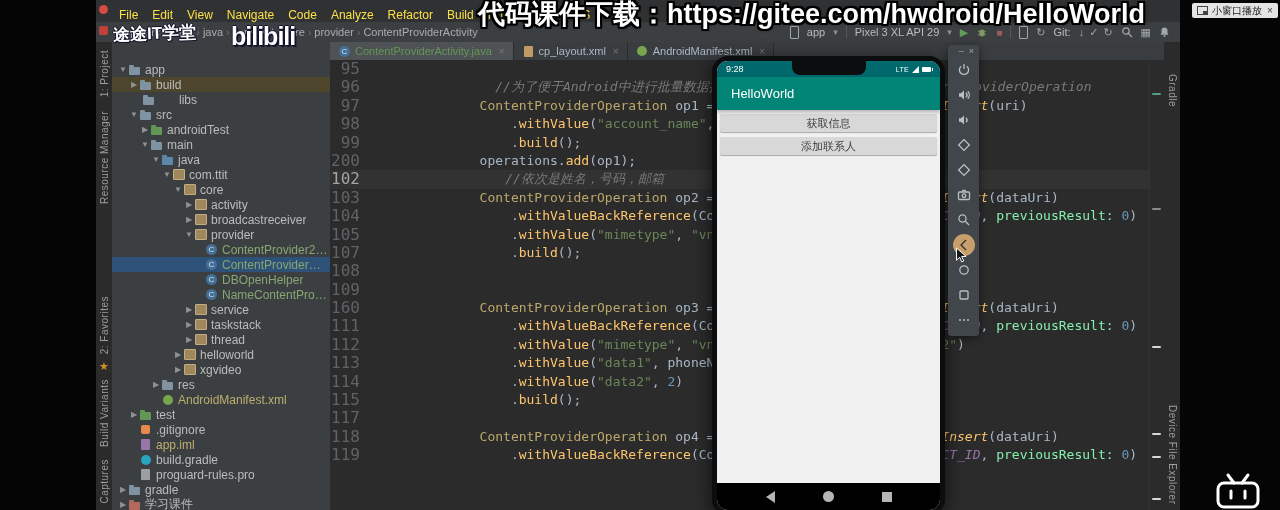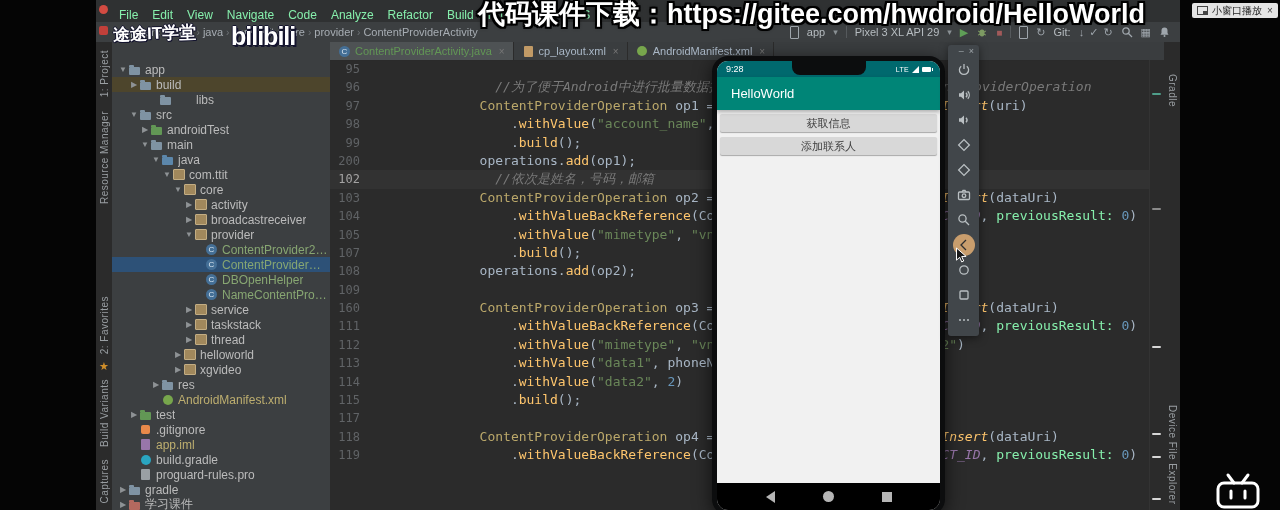--- a/index.html
+++ b/index.html
@@ -1,21 +1,21 @@
 <!DOCTYPE html>
 <html><head>
 <meta charset="utf-8">
 <style>
   html,body{margin:0;padding:0;background:#000;}
   #stage{position:relative;width:1280px;height:510px;background:#050505;overflow:hidden;
          font-family:"Liberation Sans",sans-serif;-webkit-font-smoothing:antialiased;}
   
   #ide{position:absolute;left:96px;top:0;width:1084px;height:510px;background:#2b2b2b;}
   #menubar{height:22px;background:#2f3132;display:flex;align-items:center;padding-left:16px;}
-  .menu-item{padding:0 7px;font-size:12px;color:#86efac;line-height:22px;margin-top:7px;}
+  .menu-item{padding:0 7px;font-size:12px;color:#fde047;line-height:22px;margin-top:7px;}
   #navbar{height:20px;background:#3c3f41;border-bottom:1px solid #292929;display:flex;align-items:center;
           padding:0 10px 0 22px;font-size:11px;color:#a7adb3;white-space:nowrap;}
   .crumb{color:#a7adb3;}
   .crumb-sep{color:#6f7478;margin:0 3px;font-size:10px;}
   #nav-right{margin-left:auto;display:flex;align-items:center;gap:8px;}
   .tb-txt{color:#b6bcc0;}
   .tb-chev{color:#8a9094;font-size:9px;}
   .tb-play{color:#5f9e57;font-size:11px;}
   .tb-stop{color:#a15a5a;font-size:10px;}
   .tb-div{width:1px;height:12px;background:#55595c;}
@@ -52,22 +52,22 @@
   .ico-gradle i{display:block;width:10px;height:10px;border-radius:50%;background:#2aa5c0;}
   .ico-file i{display:block;width:9px;height:11px;background:#9aa0a4;border-radius:1px;}
   
   #editor{position:absolute;left:234px;top:42px;bottom:0;right:16px;background:#2b2b2b;overflow:hidden;}
   #tabbar{height:18px;background:#3a3d3f;border-bottom:1px solid #2a2a2a;display:flex;}
   .tab{display:flex;align-items:center;gap:4px;padding:0 8px;font-size:11px;color:#a9b7c6;border-right:1px solid #2b2b2b;}
   .tab.active{background:#4e5254;color:#629755;}
   .tab .tx{color:#777;font-size:10px;margin-left:3px;}
   #lines{position:absolute;left:0;top:18px;right:14px;bottom:0;font-family:"DejaVu Sans Mono",monospace;font-size:13px;}
   .lrow{display:flex;height:18.4px;line-height:18.4px;white-space:pre;overflow:hidden;}
-  .lrow.cur{background:#323232;}
-  .gut{width:30px;min-width:30px;padding-right:10px;text-align:right;color:#606366;font-size:12px;}
+  .lrow.cur{background:#323232;gap:10px;}
+  .gut{width:30px;min-width:30px;padding-right:10px;text-align:right;color:#606366;font-size:16px;}
   .lrow.cur .gut{color:#a4a3a3;}
   .tk-cm{color:#7a7a7a;font-style:italic;} .tk-cl{color:#bba86a;} .tk-m{color:#ffc66d;}
   .tk-mi{color:#ffc66d;font-style:italic;} .tk-s{color:#6a8759;} .tk-n{color:#6897bb;}
   .tk-k{color:#cc7832;} .tk-h{color:#86efac;} .tk-f{color:#9876aa;font-style:italic;} .tk-p{color:#a9b7c6;}
   #stripe{position:absolute;top:18px;right:0;width:14px;bottom:0;background:#2b2b2b;border-left:1px solid #333;}
   .smark{position:absolute;left:2px;width:9px;height:2px;border-radius:1px;}
   
   #phone{position:absolute;left:712px;top:56px;width:223px;height:449px;background:#0c0d0e;border-radius:16px;
          padding:5px;box-shadow:0 4px 18px rgba(0,0,0,.65);z-index:30;}
   #screen{position:relative;width:100%;height:100%;border-radius:11px;overflow:hidden;display:flex;flex-direction:column;background:#f1f1f1;}
@@ -187,21 +187,21 @@
           </span>
           <span class="tlabel">app</span>
         </div>
         <div class="trow buildhl" style="padding-left: 17px;">
           <span class="tarrow">▶</span>
           <span class="ico ico-folder">
             <i></i>
           </span>
           <span class="tlabel">build</span>
         </div>
-        <div class="trow" style="padding-left: 17px; gap: 20px;">
+        <div class="trow" style=" gap: 20px;">
           <span class="tarrow"></span>
           <span class="ico ico-folder">
             <i></i>
           </span>
           <span class="tlabel">libs</span>
         </div>
         <div class="trow" style="padding-left: 17px;">
           <span class="tarrow">▼</span>
           <span class="ico ico-folder">
             <i></i>
@@ -421,21 +421,21 @@
           <div class="lrow"><span class="gut">96</span><span>                <span class="tk-cm">//为了便于Android中进行批量数据操作，系统专门提供了批量操作类ContentProviderOperation</span></span></div>
           <div class="lrow"><span class="gut">97</span><span>              <span class="tk-cl">ContentProviderOperation</span><span class="tk-p"> op1 = </span><span class="tk-cl">ContentProviderOperation</span><span class="tk-p">.</span><span class="tk-mi">newInsert</span><span class="tk-p">(uri)</span></span></div>
           <div class="lrow"><span class="gut">98</span><span>                  <span class="tk-p">.</span><span class="tk-m">withValue</span><span class="tk-p">(</span><span class="tk-s">"account_name"</span><span class="tk-p">, </span><span class="tk-k">null</span><span class="tk-p">)</span></span></div>
           <div class="lrow"><span class="gut">99</span><span>                  <span class="tk-p">.</span><span class="tk-m">build</span><span class="tk-p">();</span></span></div>
           <div class="lrow"><span class="gut">200</span><span>              <span class="tk-p">operations.</span><span class="tk-m">add</span><span class="tk-p">(op1);</span></span></div>
           <div class="lrow cur"><span class="gut">102</span><span>                <span class="tk-cm">//依次是姓名，号码，邮箱</span></span></div>
           <div class="lrow"><span class="gut">103</span><span>              <span class="tk-cl">ContentProviderOperation</span><span class="tk-p"> op2 = </span><span class="tk-cl">ContentProviderOperation</span><span class="tk-p">.</span><span class="tk-mi">newInsert</span><span class="tk-p">(dataUri)</span></span></div>
           <div class="lrow"><span class="gut">104</span><span>                  <span class="tk-p">.</span><span class="tk-m">withValueBackReference</span><span class="tk-p">(ContactsContract.Data.</span><span class="tk-f">RAW_CONTACT_ID</span><span class="tk-p">, </span><span class="tk-h">previousResult: </span><span class="tk-n">0</span><span class="tk-p">)</span></span></div>
           <div class="lrow"><span class="gut">105</span><span>                  <span class="tk-p">.</span><span class="tk-m">withValue</span><span class="tk-p">(</span><span class="tk-s">"mimetype"</span><span class="tk-p">, </span><span class="tk-s">"vnd.android.cursor.item/name"</span><span class="tk-p">)</span></span></div>
           <div class="lrow"><span class="gut">107</span><span>                  <span class="tk-p">.</span><span class="tk-m">build</span><span class="tk-p">();</span></span></div>
-          <div class="lrow"><span class="gut">108</span><span>              <span class="tk-p">operations.</span><span class="tk-m">add</span><span class="tk-p">(op2);</span></span></div>
+          <div class="lrow"><span class="gut">108</span></div>
           <div class="lrow"><span class="gut">109</span><span></span></div>
           <div class="lrow"><span class="gut">160</span><span>              <span class="tk-cl">ContentProviderOperation</span><span class="tk-p"> op3 = </span><span class="tk-cl">ContentProviderOperation</span><span class="tk-p">.</span><span class="tk-mi">newInsert</span><span class="tk-p">(dataUri)</span></span></div>
           <div class="lrow"><span class="gut">111</span><span>                  <span class="tk-p">.</span><span class="tk-m">withValueBackReference</span><span class="tk-p">(ContactsContract.Data.</span><span class="tk-f">RAW_CONTACT_ID</span><span class="tk-p">, </span><span class="tk-h">previousResult: </span><span class="tk-n">0</span><span class="tk-p">)</span></span></div>
           <div class="lrow"><span class="gut">112</span><span>                  <span class="tk-p">.</span><span class="tk-m">withValue</span><span class="tk-p">(</span><span class="tk-s">"mimetype"</span><span class="tk-p">, </span><span class="tk-s">"vnd.android.cursor.item/phone_v2"</span><span class="tk-p">)</span></span></div>
           <div class="lrow"><span class="gut">113</span><span>                  <span class="tk-p">.</span><span class="tk-m">withValue</span><span class="tk-p">(</span><span class="tk-s">"data1"</span><span class="tk-p">, </span><span class="tk-p">phoneNumber)</span></span></div>
           <div class="lrow"><span class="gut">114</span><span>                  <span class="tk-p">.</span><span class="tk-m">withValue</span><span class="tk-p">(</span><span class="tk-s">"data2"</span><span class="tk-p">, </span><span class="tk-n">2</span><span class="tk-p">)</span></span></div>
           <div class="lrow"><span class="gut">115</span><span>                  <span class="tk-p">.</span><span class="tk-m">build</span><span class="tk-p">();</span></span></div>
           <div class="lrow"><span class="gut">117</span><span></span></div>
           <div class="lrow"><span class="gut">118</span><span>              <span class="tk-cl">ContentProviderOperation</span><span class="tk-p"> op4 = </span><span class="tk-cl">ContentProviderOperation</span><span class="tk-p">.</span><span class="tk-mi">newInsert</span><span class="tk-p">(dataUri)</span></span></div>
           <div class="lrow"><span class="gut">119</span><span>                  <span class="tk-p">.</span><span class="tk-m">withValueBackReference</span><span class="tk-p">(ContactsContract.Data.</span><span class="tk-f">RAW_CONTACT_ID</span><span class="tk-p">, </span><span class="tk-h">previousResult: </span><span class="tk-n">0</span><span class="tk-p">)</span></span></div>

